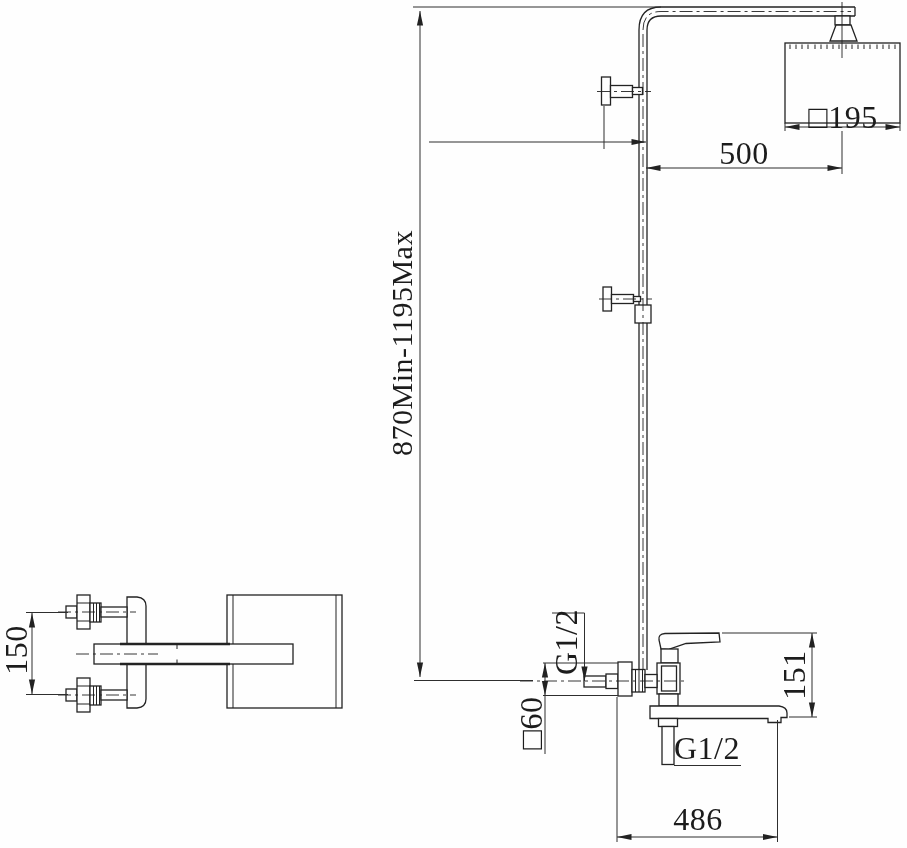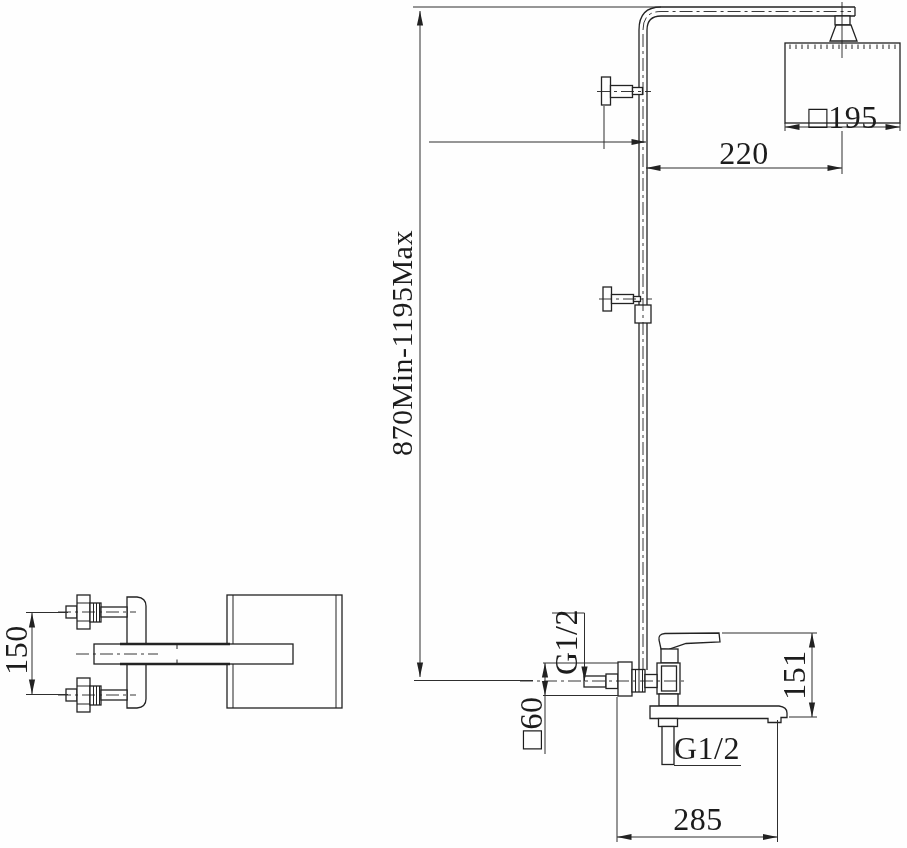--- a/index.html
+++ b/index.html
@@ -160,29 +160,29 @@
         <line x1="26" y1="694.5" x2="68" y2="694.5"></line>
         <line x1="32" y1="613" x2="32" y2="694" marker-start="url(#arr)" marker-end="url(#arr)"></line>
       </g>
     </g>
   </g>
 </svg>
 
 <div class="lbl rot sm" style="left:402px;top:343px;">870Min-1195Max</div>
 
 
-<div class="lbl" style="left:744px;top:153px;">220</div>
+<div class="lbl" style="left:744px;top:153px;">500</div>
 
 <div class="lbl" style="left:843px;top:105px;margin-top:12px;">□195</div>
 
 <div class="lbl rot" style="left:566px;top:642px;">G1/2</div>
 
 <div class="lbl rot" style="left:531px;top:723px;">□60</div>
 
 <div class="lbl rot" style="left:794px;top:675px;">151</div>
 
 <div class="lbl" style="left:707px;top:748px;">G1/2</div>
 
-<div class="lbl" style="left:698px;top:819px;">285</div>
+<div class="lbl" style="left:698px;top:819px;">486</div>
 
 <div class="lbl rot" style="left:16px;top:650px;">150</div>
 
 </div>
 
 </body></html>

